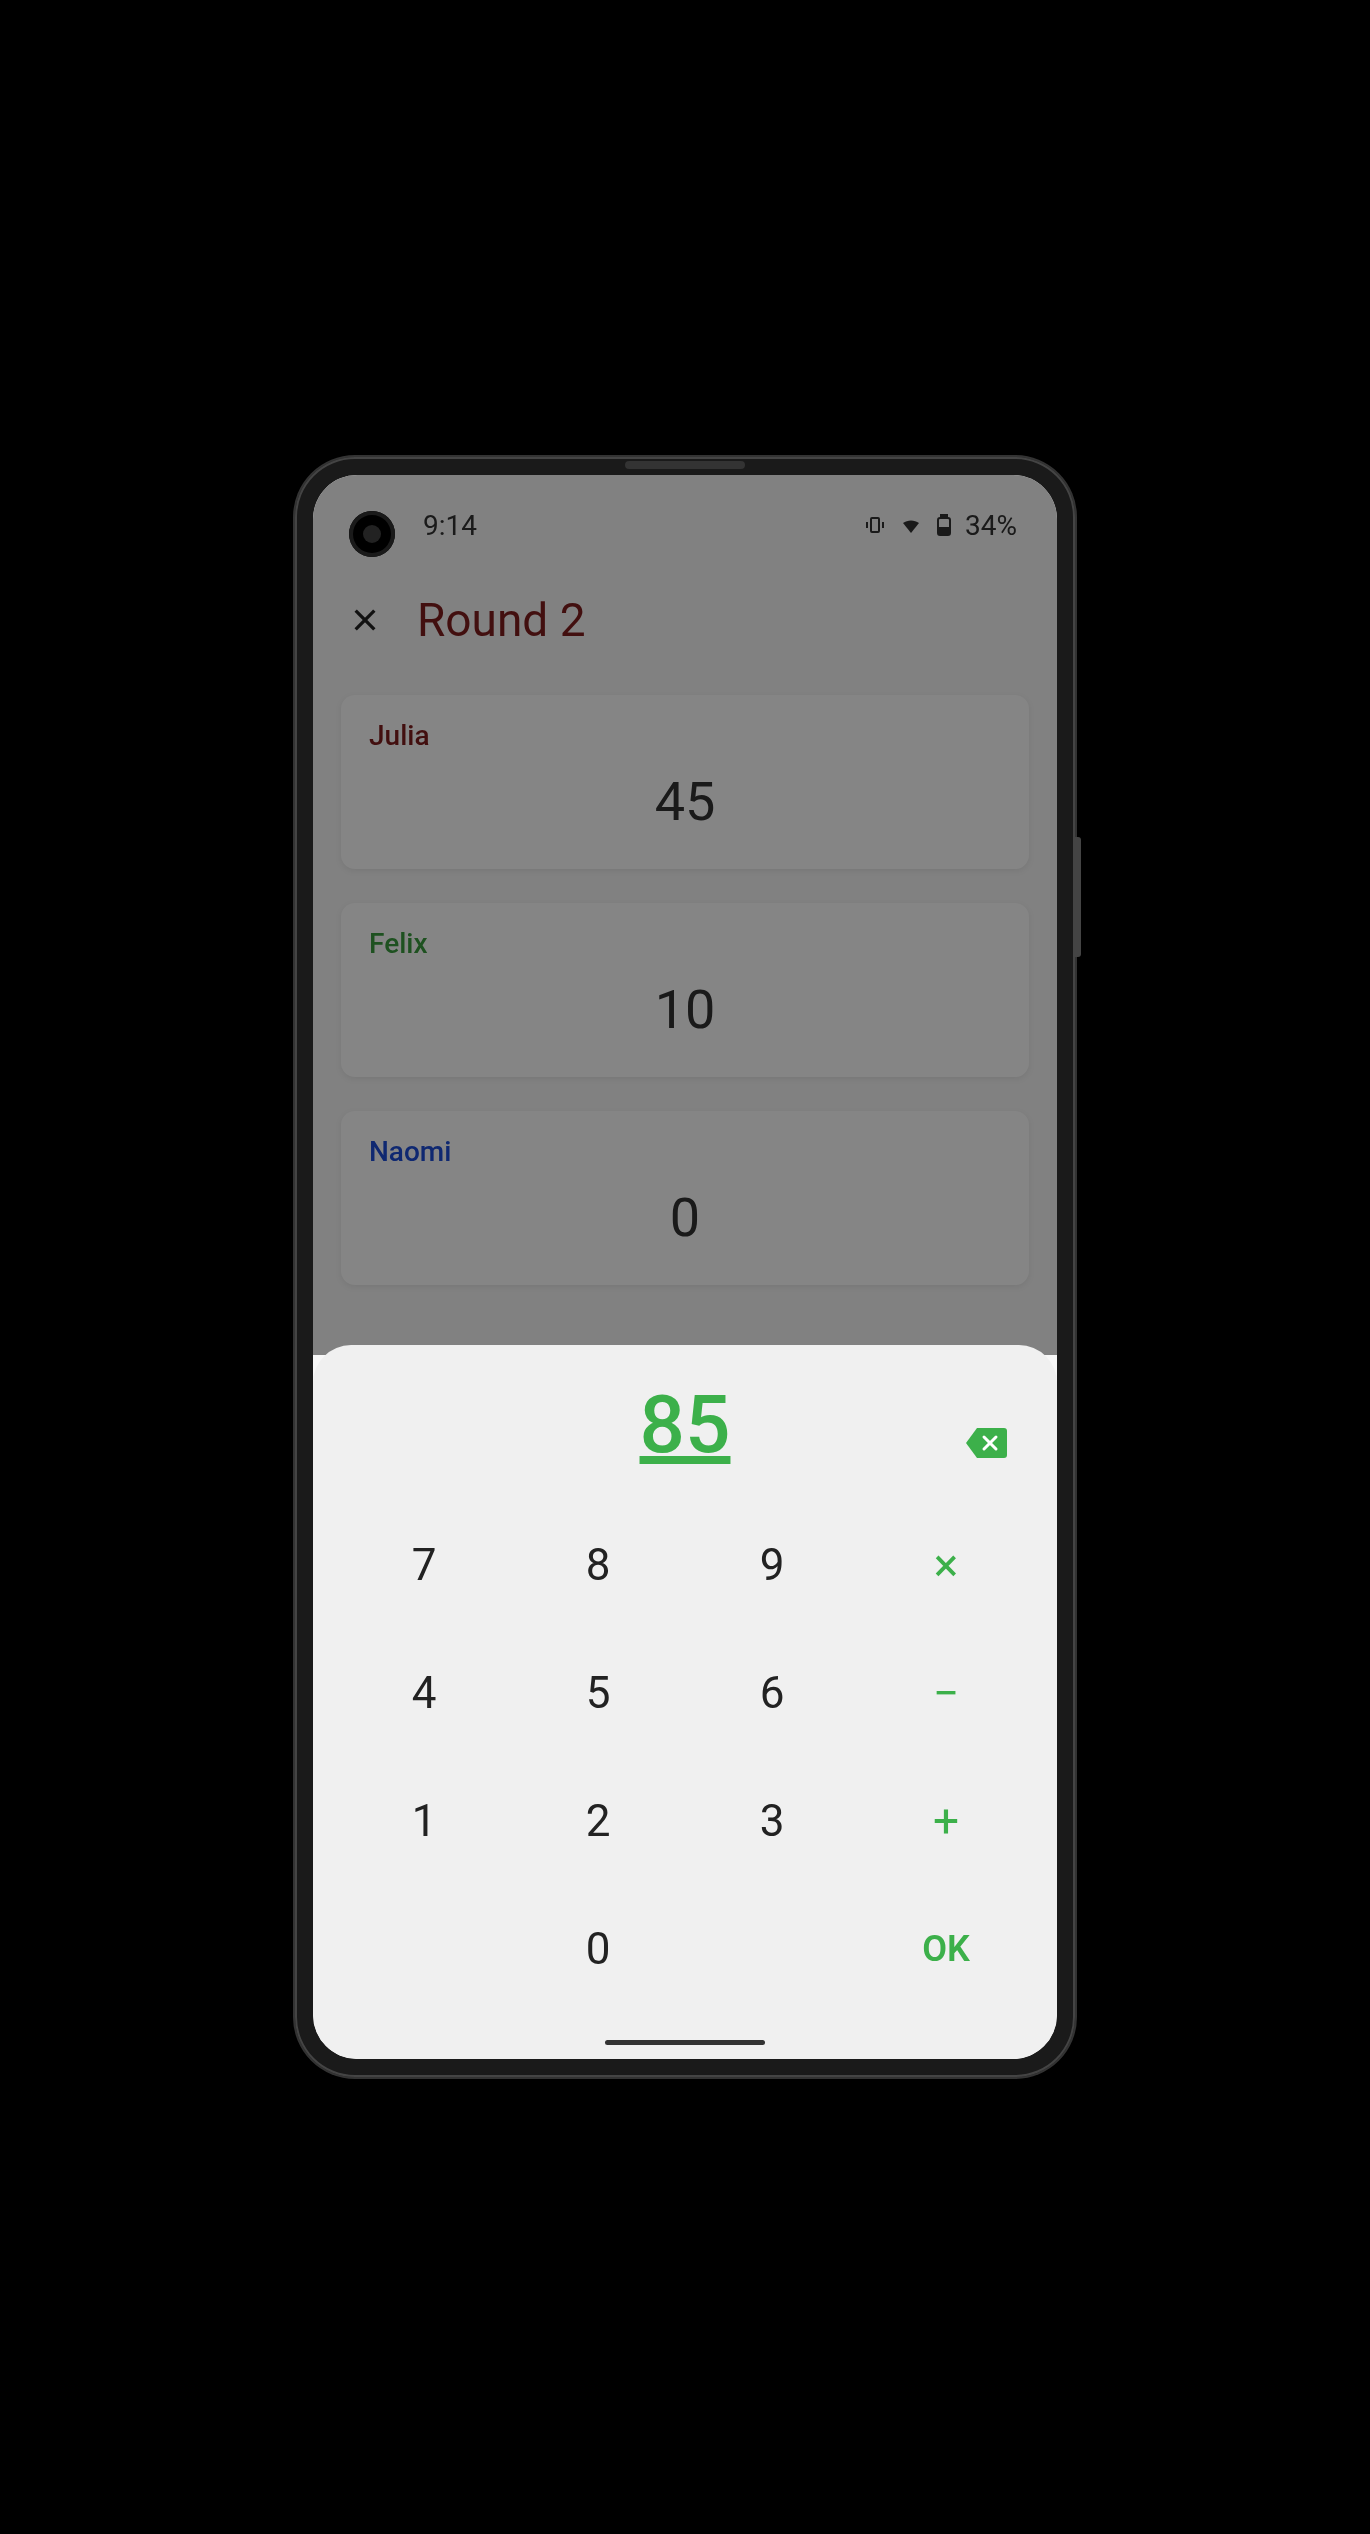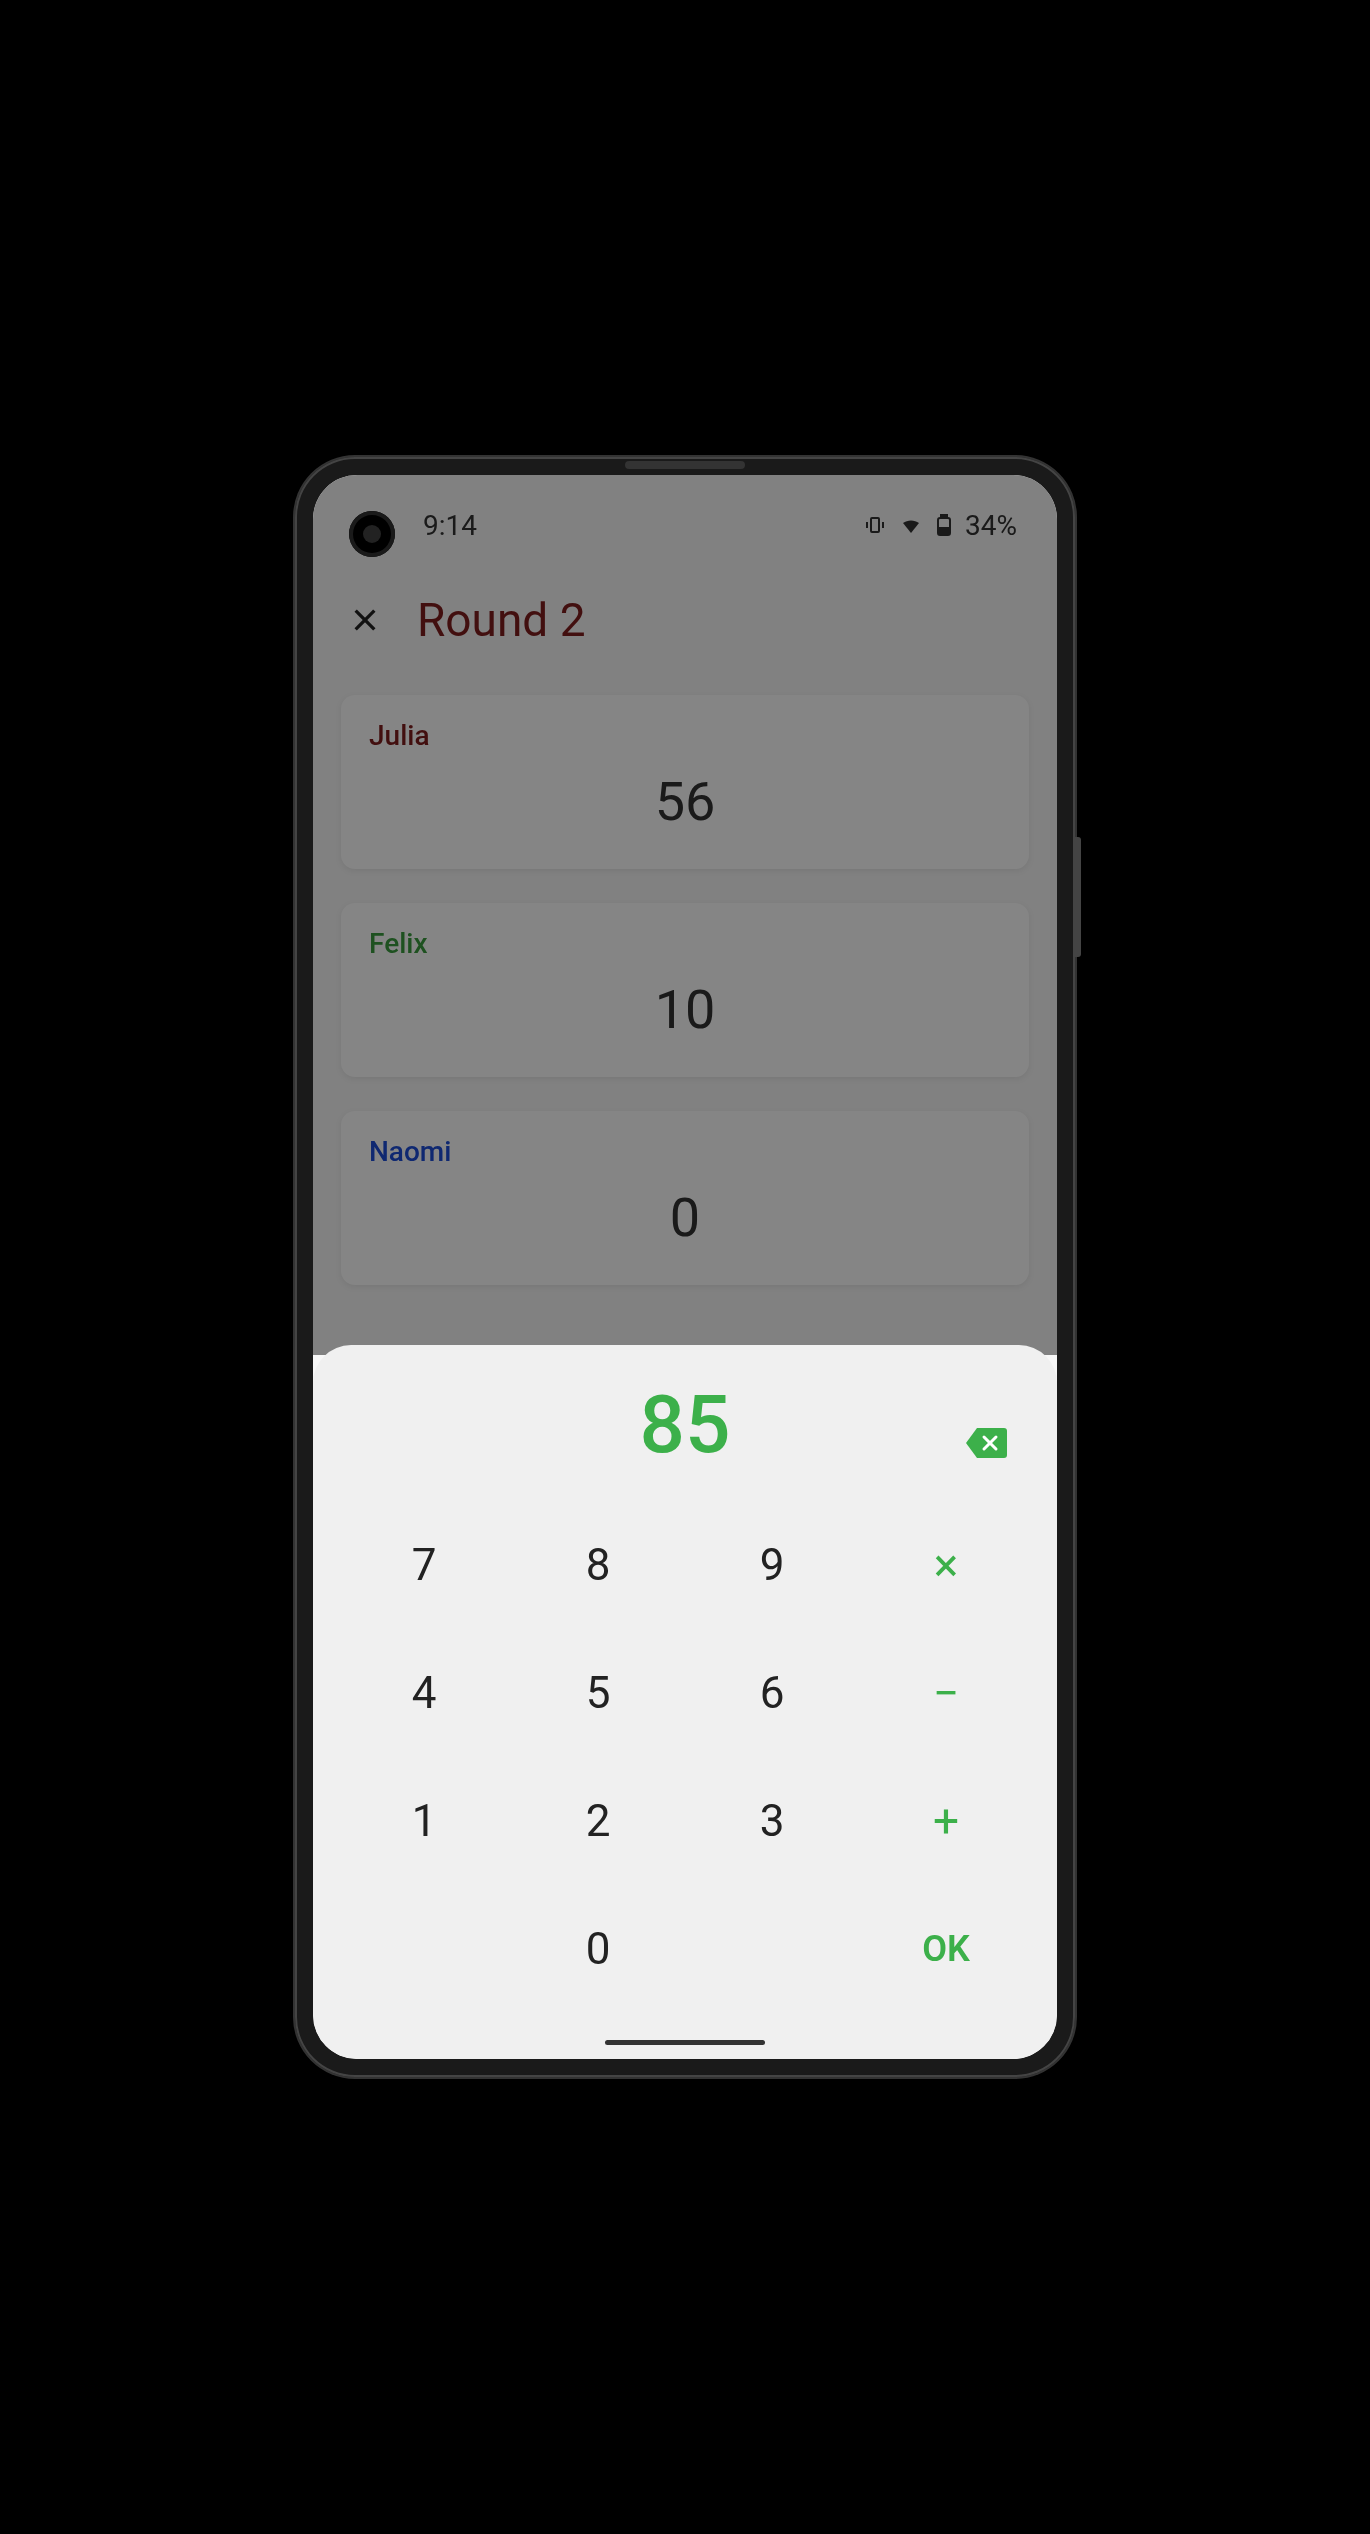--- a/index.html
+++ b/index.html
@@ -175,20 +175,21 @@
       justify-content: center;
       position: relative;
       margin-bottom: 30px;
       height: 100px;
     }
     
     .keypad-display {
       font-size: 80px;
       font-weight: 500;
       color: #3cb04a;
+      text-decoration: underline;
     }
     
     .backspace-btn {
       position: absolute;
       right: 20px;
       top: 50%;
       width: 46px;
       height: 36px;
       cursor: pointer;
       display: flex;
@@ -307,21 +308,21 @@
             <line x1="5" y1="5" x2="19" y2="19"></line>
             <line x1="19" y1="5" x2="5" y2="19"></line>
           </svg>
         </div>
         <div class="app-title">Round 2</div>
       </div>
 
       <div class="content">
         <div class="player-card">
           <div class="player-name" style="color:#7f1d1d">Julia</div>
-          <div class="player-score">56</div>
+          <div class="player-score">45</div>
         </div>
         <div class="player-card">
           <div class="player-name" style="color:#3a9c3e">Felix</div>
           <div class="player-score">10</div>
         </div>
         <div class="player-card">
           <div class="player-name" style="color:#1d4ed8">Naomi</div>
           <div class="player-score">0</div>
         </div>
       </div>

